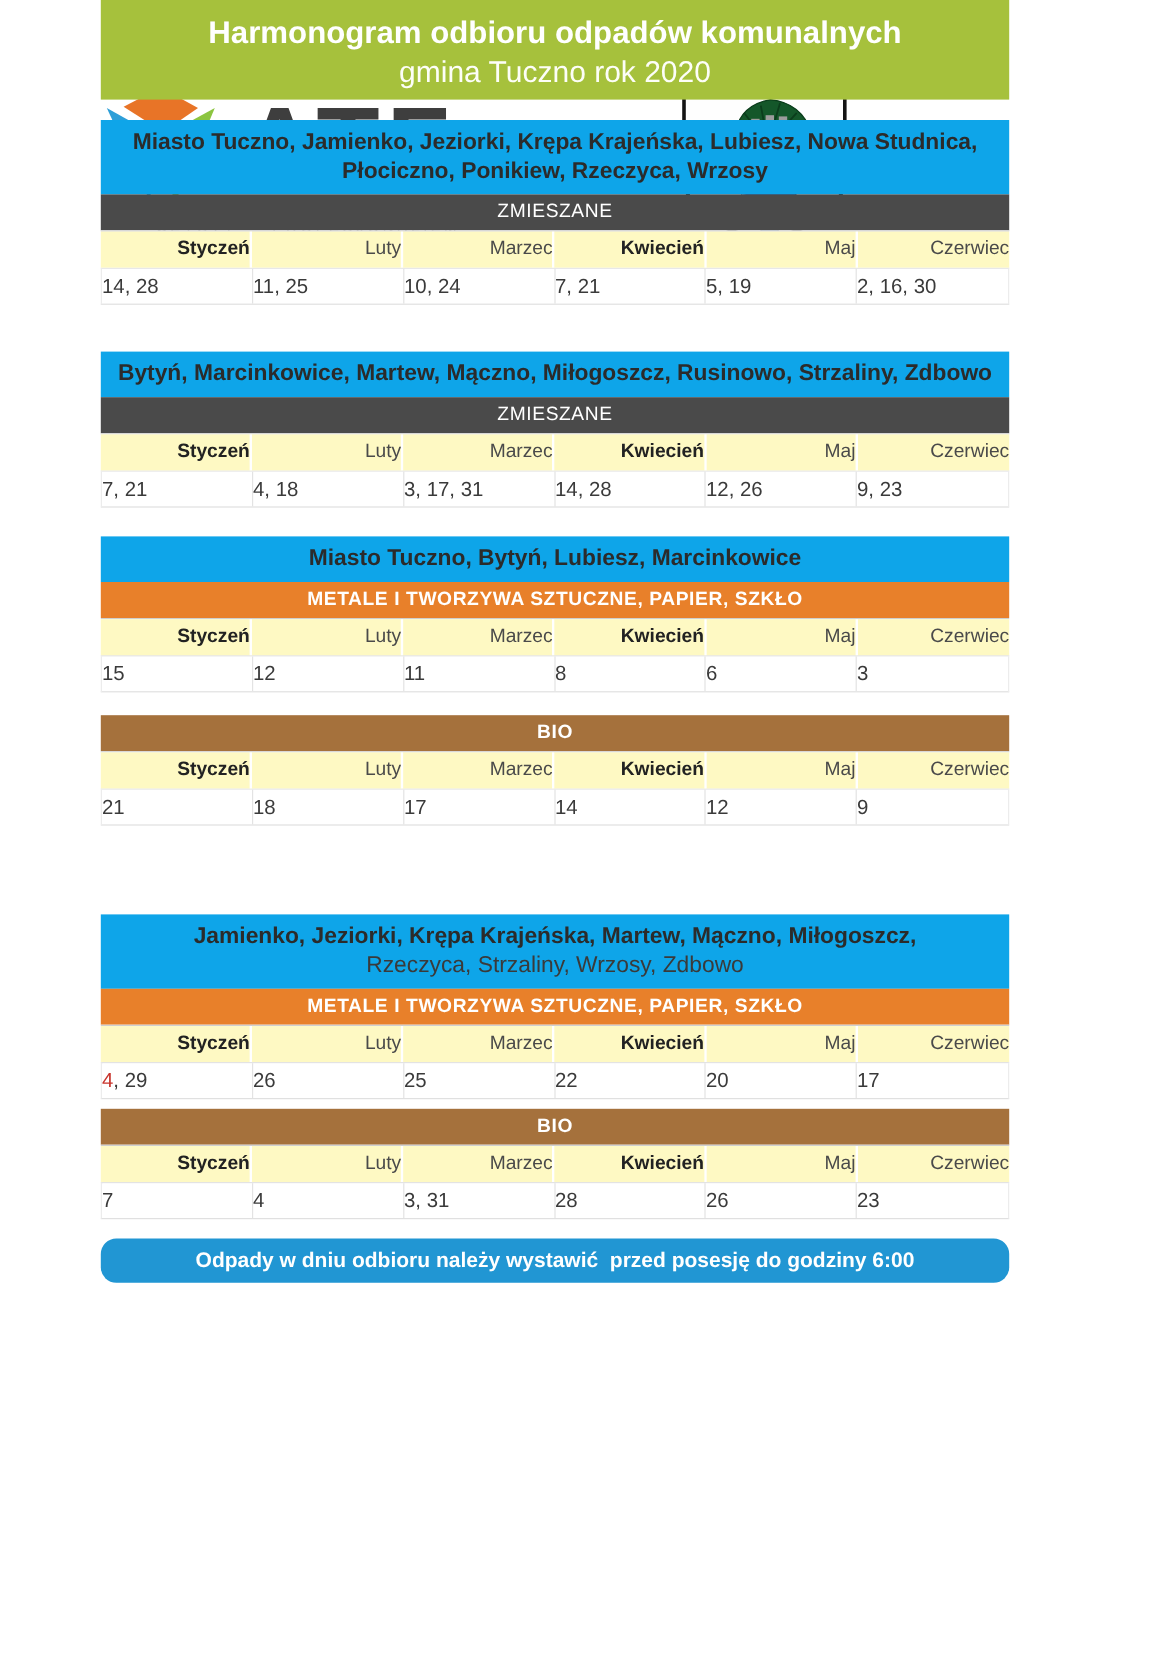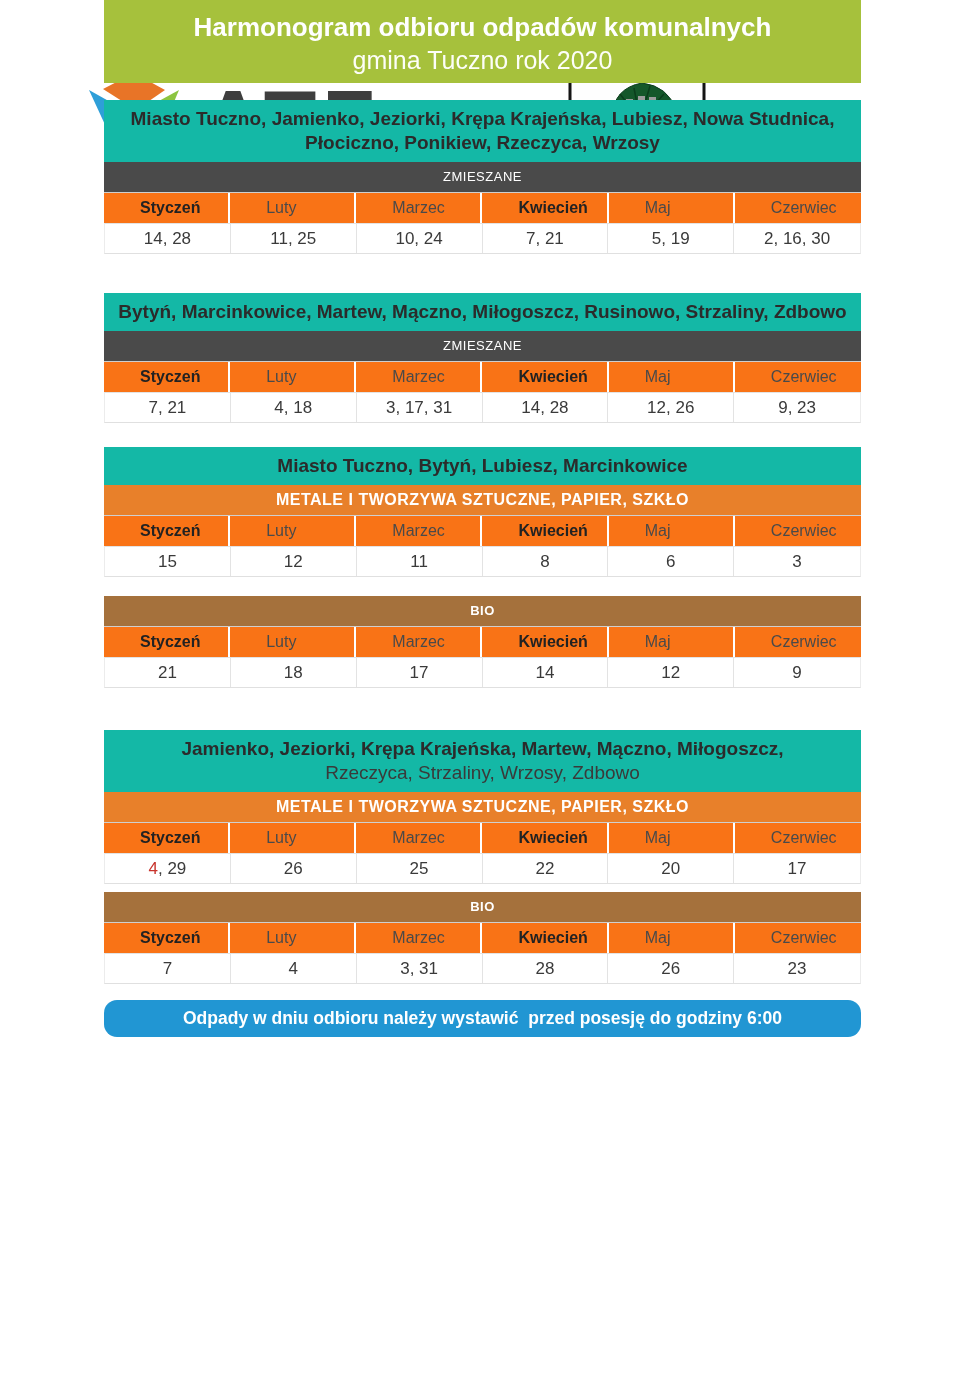--- a/index.html
+++ b/index.html
@@ -1,51 +1,51 @@
 <!DOCTYPE html>
 <html><head>
 <meta charset="utf-8">
 <style>
   html,body{margin:0;padding:0;background:#fff;}
   body{width:980px;min-height:1386px;position:relative;font-family:"Liberation Sans","DejaVu Sans",sans-serif;-webkit-font-smoothing:antialiased;}
-  .content{position:absolute;left:104px;top:0;width:757px;}
+  .content{position:absolute;left:84px;top:0;width:757px;}
   *{box-sizing:border-box;}
 
   
   .hdr{position:relative;height:222px;}
   .logo{position:absolute;left:88px;top:70px;width:330px;height:135px;}
   .logo-row{display:flex;align-items:flex-start;}
   .logo-mark{width:92px;height:100px;margin-top:3px;}
   .logo-text{font-size:86px;font-weight:700;color:#3e3e3e;letter-spacing:6px;line-height:100px;margin-left:22px;font-stretch:condensed;}
   .logo-tag{position:absolute;left:42px;top:112px;font-size:12.5px;letter-spacing:3.1px;color:#4a4a4a;word-spacing:8px;white-space:pre;}
   .crest{position:absolute;left:562px;top:73px;width:150px;height:134px;}
 
   
   .banner{height:83px;background:#a6c13c;color:#fff;text-align:center;padding-top:11px;}
   .banner-title{font-size:26px;font-weight:700;line-height:32px;}
   .banner-sub{font-size:25px;font-weight:400;line-height:34px;color:#fdfef8;}
 
   
-  .sec-title{background:#14b8a6;text-align:center;font-weight:700;font-size:19px;line-height:24px;padding:7px 10px;color:#2b2b2b;}
+  .sec-title{background:#0ea5e9;text-align:center;font-weight:700;font-size:19px;line-height:24px;padding:7px 10px;color:#2b2b2b;}
   .sec-title .reg{font-weight:400;color:#3a3a3a;}
-  .cat-bar{height:30px;line-height:30px;text-align:center;color:#fff;font-size:13px;letter-spacing:.5px;}
+  .cat-bar{height:30px;line-height:30px;text-align:center;color:#fff;font-size:16px;letter-spacing:.5px;}
   .bar-dark{background:#4a4a4a;font-weight:400;}
   .bar-orange{background:#e8802a;font-weight:700;font-size:16px;}
   .bar-brown{background:#a5713c;font-weight:700;}
   .month-row{display:grid;grid-template-columns:repeat(6,1fr);height:31px;border-top:1px solid #cfcfcf;background:#fff;}
-  .mcell{background:#f97316;line-height:30px;text-align:left;font-size:16px;color:#4a4a4a;border-right:2px solid #fff;padding-left:36px;}
+  .mcell{background:#fef9c3;line-height:30px;text-align:right;font-size:16px;color:#4a4a4a;border-right:2px solid #fff;padding-left:36px;}
   .mcell:last-child{border-right:none;}
   .mcell.b{font-weight:700;color:#222;}
   .date-row{display:grid;grid-template-columns:repeat(6,1fr);height:31px;border-top:1px solid #e3e3e3;border-bottom:1px solid #e0e0e0;border-left:1px solid #ececec;border-right:1px solid #ececec;background:#fff;}
-  .dcell{line-height:29px;text-align:center;font-size:17px;color:#3a3a3a;border-right:1px solid #e3e3e3;}
+  .dcell{line-height:29px;text-align:left;font-size:17px;color:#3a3a3a;border-right:1px solid #e3e3e3;}
   .dcell:last-child{border-right:none;}
   .red{color:#c8342c;}
 
   .mt17{margin-top:17px}.mt39{margin-top:39px}.mt33{margin-top:24px}.mt19{margin-top:19px}
-  .mt54{margin-top:42px}.mt8{margin-top:8px}.mt16{margin-top:16px}
+  .mt54{margin-top:74px}.mt8{margin-top:8px}.mt16{margin-top:16px}
 
   
   .footer-bar{height:37px;background:#2196d3;color:#fff;text-align:center;line-height:37px;font-weight:700;font-size:17.5px;border-radius:13px;}
   .footer-bar span{white-space:pre;}
 </style>
 </head>
 <body>
 
 <div class="hdr">
   <div class="logo">

